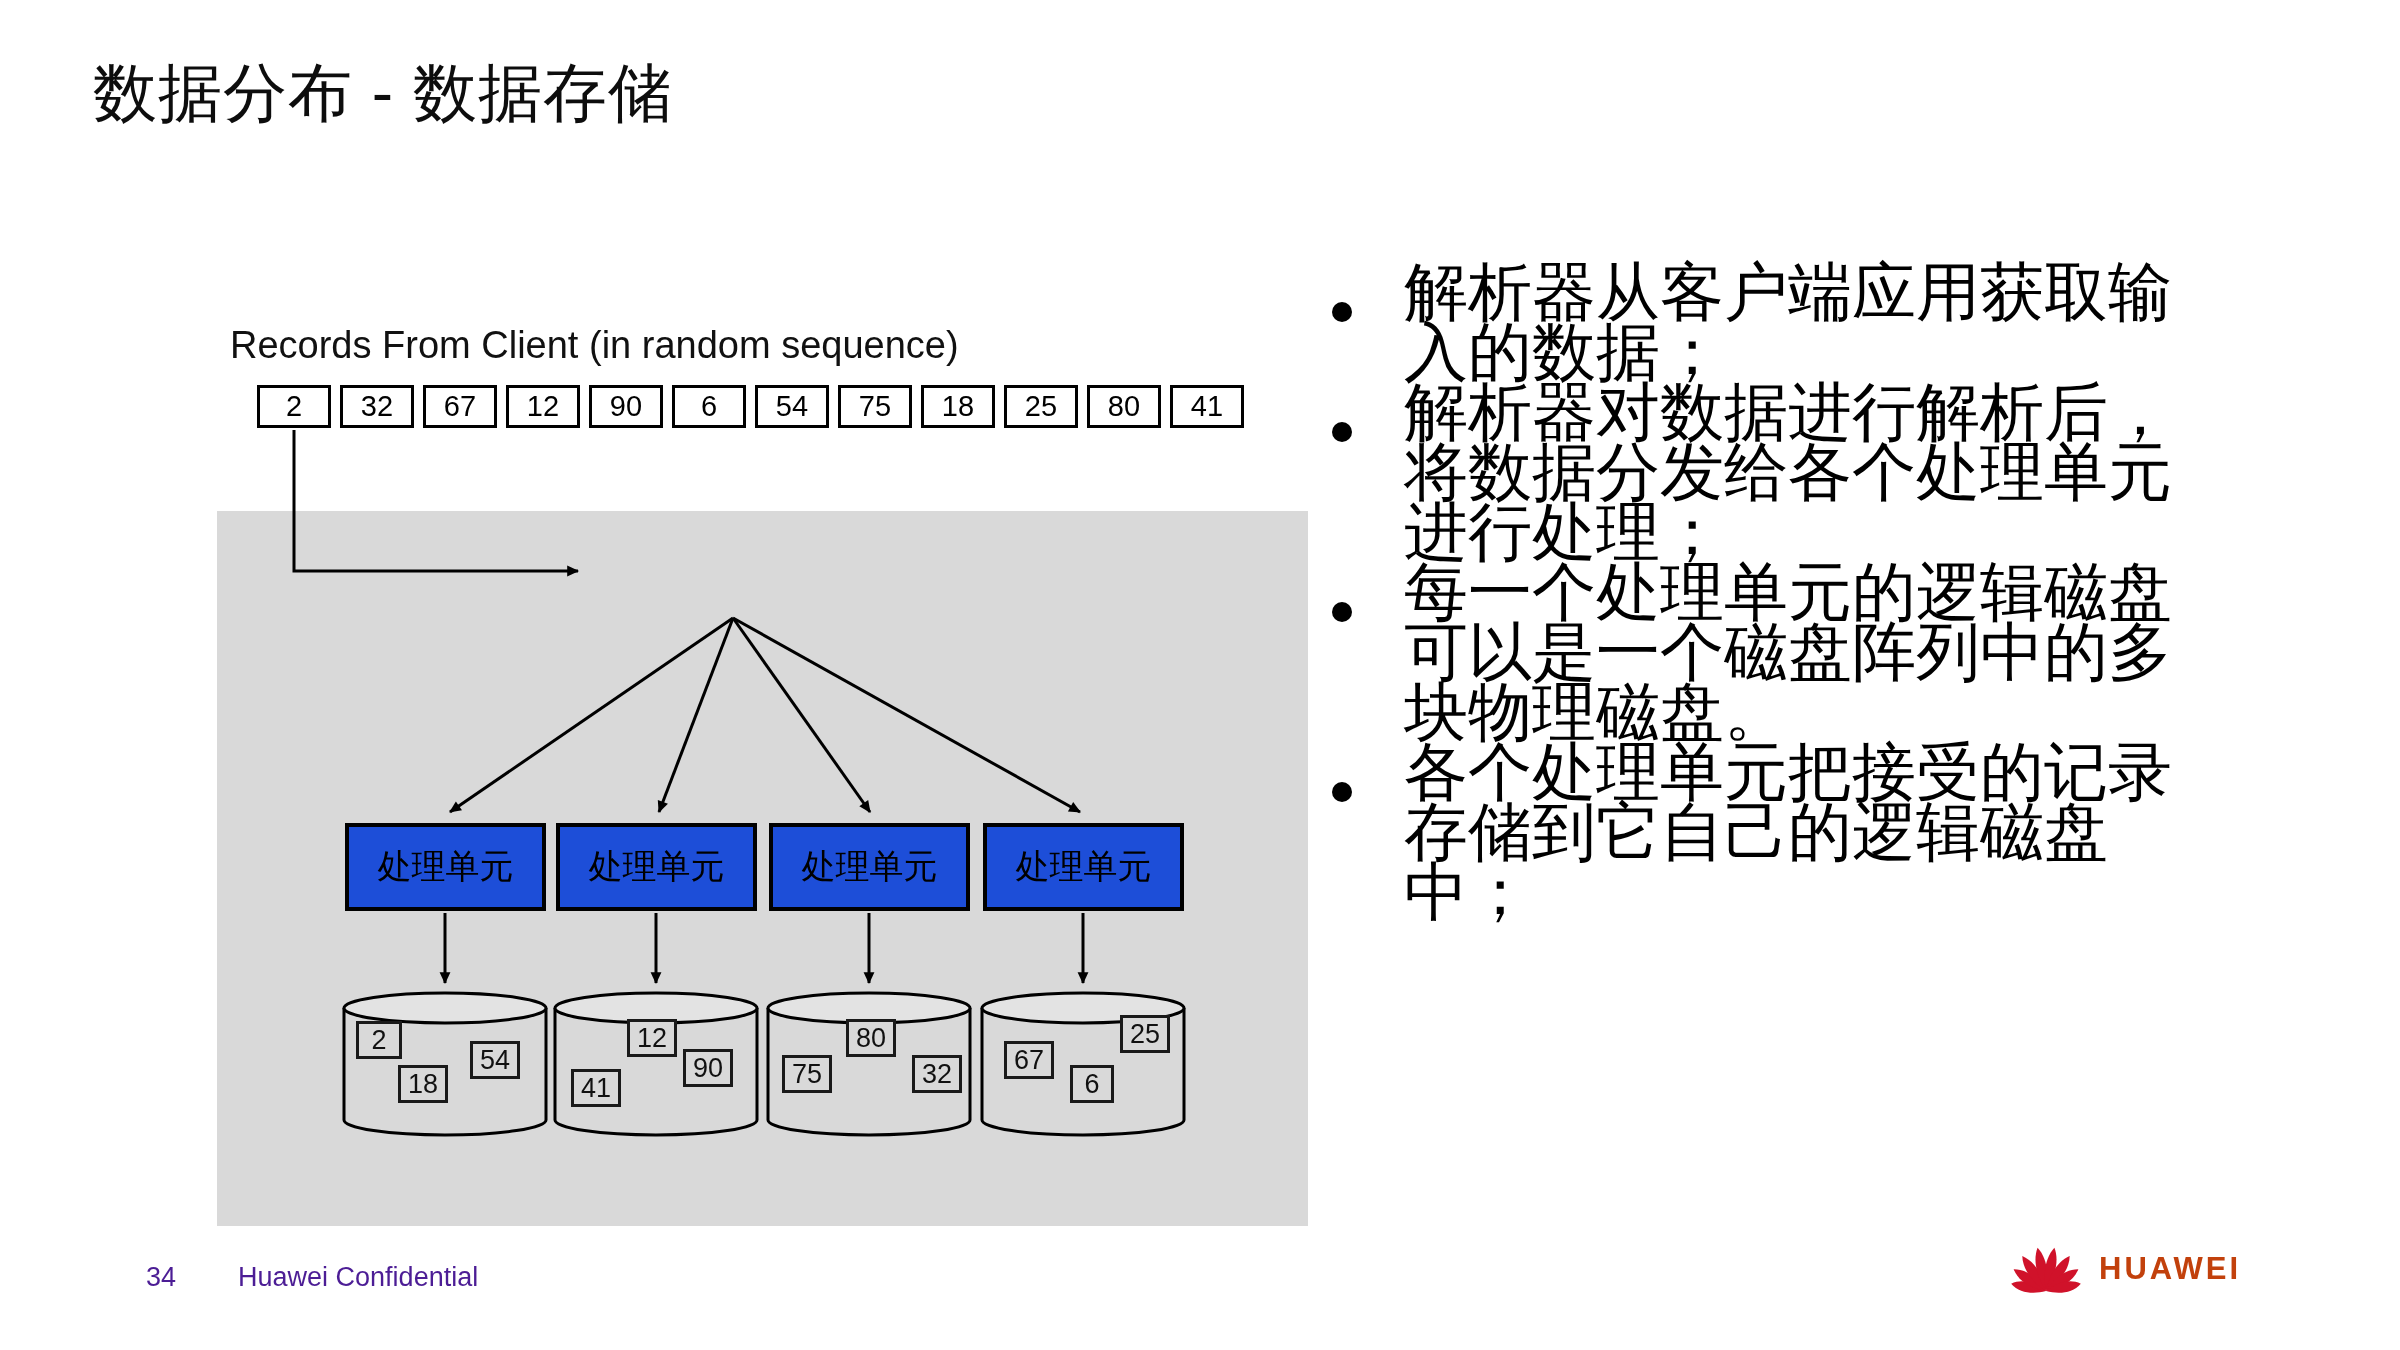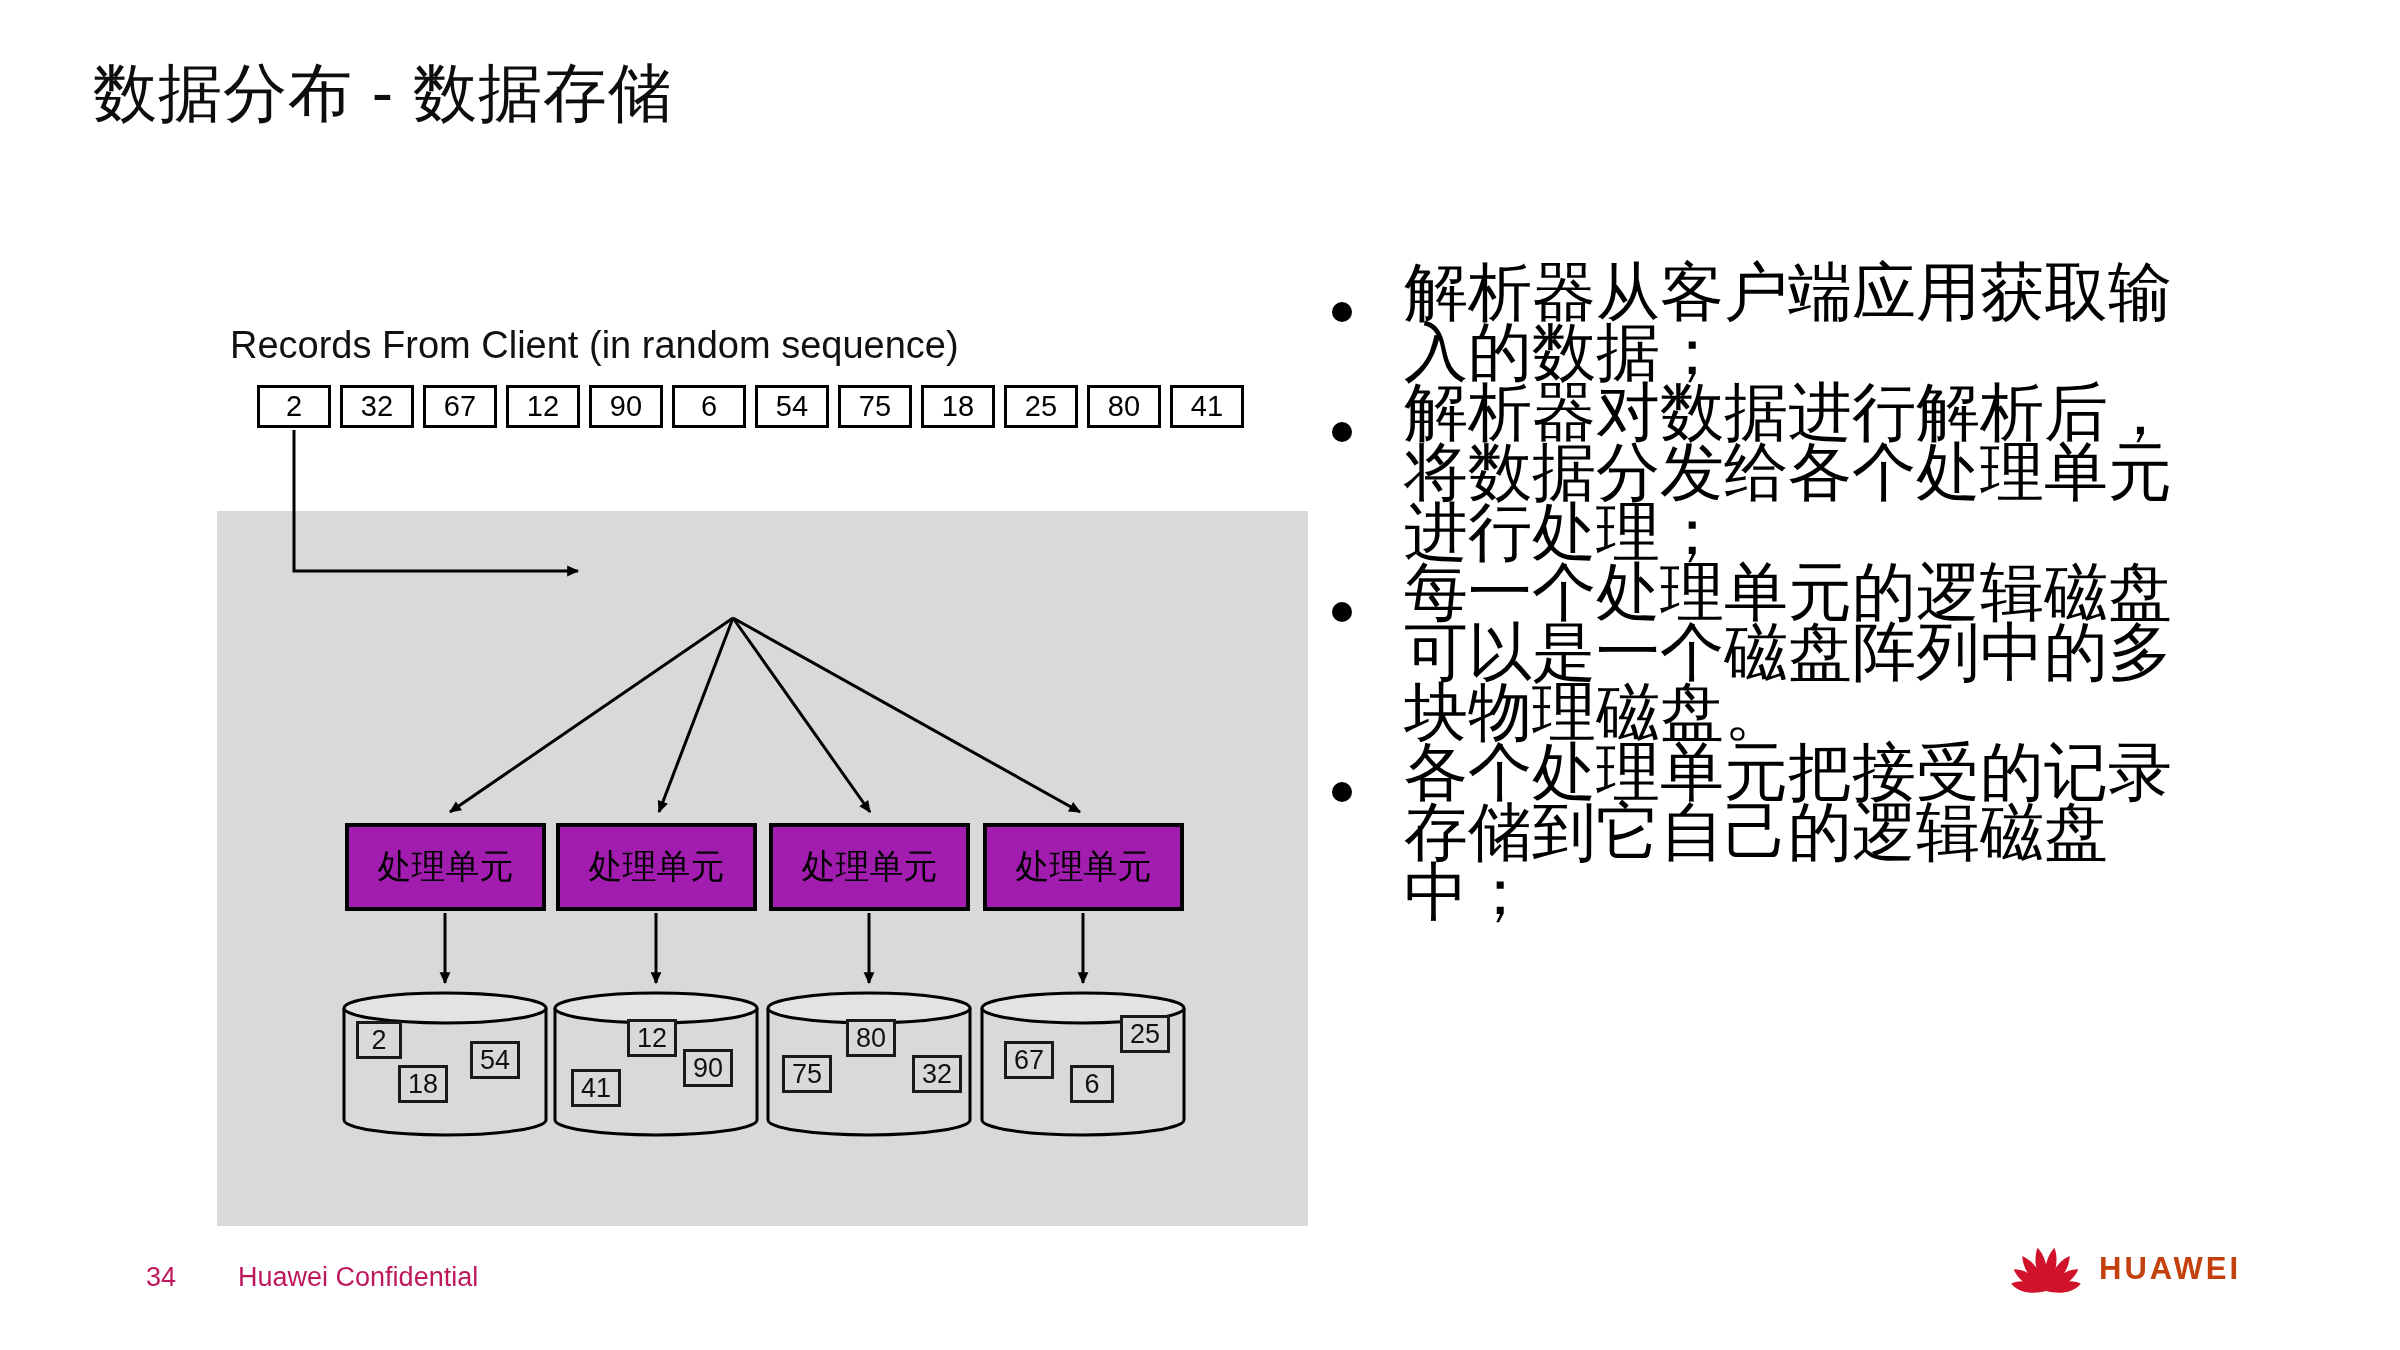--- a/index.html
+++ b/index.html
@@ -18,40 +18,40 @@
               display:flex;align-items:center;justify-content:center;font-size:29px;}
 
   
   #panel{left:217px;top:511px;width:1091px;height:715px;background:#d9d9d9;}
 
   
   #parser{left:586px;top:525px;width:292px;height:91px;background:#c6f195;border:3px solid #000;
           box-sizing:border-box;display:flex;align-items:center;justify-content:center;font-size:36px;}
 
   
-  .unit{top:823px;width:201px;height:88px;background:#a21caf;border:4px solid #000;box-sizing:border-box;
+  .unit{top:823px;width:201px;height:88px;background:#1d4ed8;border:4px solid #000;box-sizing:border-box;
         display:flex;align-items:center;justify-content:center;font-size:34px;}
   #unit-0{left:345px;} #unit-1{left:556px;} #unit-2{left:769px;} #unit-3{left:983px;}
 
   
   .disk{top:993px;width:202px;height:142px;}
   #disk-0{left:344px;} #disk-1{left:555px;} #disk-2{left:768px;} #disk-3{left:982px;}
   .chip{position:absolute;width:50px;height:38px;background:#d9d9d9;border:3px solid #1a1a1a;box-sizing:border-box;
         display:flex;align-items:center;justify-content:center;font-size:27px;color:#111;}
 
   
   #wires{left:0;top:0;width:2400px;height:1350px;pointer-events:none;}
 
   
   #bullets{left:1332px;top:262px;width:890px;list-style:none;margin:0;padding:0;}
   #bullets li{display:grid;grid-template-columns:72px 812px;line-height:60px;font-size:64px;}
   .dot{width:20px;height:20px;border-radius:50%;background:#000;margin-top:40px;}
 
   
-  #footer{left:146px;top:1262px;display:flex;align-items:flex-end;gap:62px;font-size:27px;color:#be185d;}
+  #footer{left:146px;top:1262px;display:flex;align-items:flex-end;gap:62px;font-size:27px;color:#4c1d95;}
 
   
   #logo{left:2007px;top:1240px;display:flex;align-items:center;gap:14px;}
   #brand-text{font-size:31px;font-weight:bold;letter-spacing:3px;color:#c2410c;}
 </style>
 </head>
 <body>
 
 <div id="slide">
 

